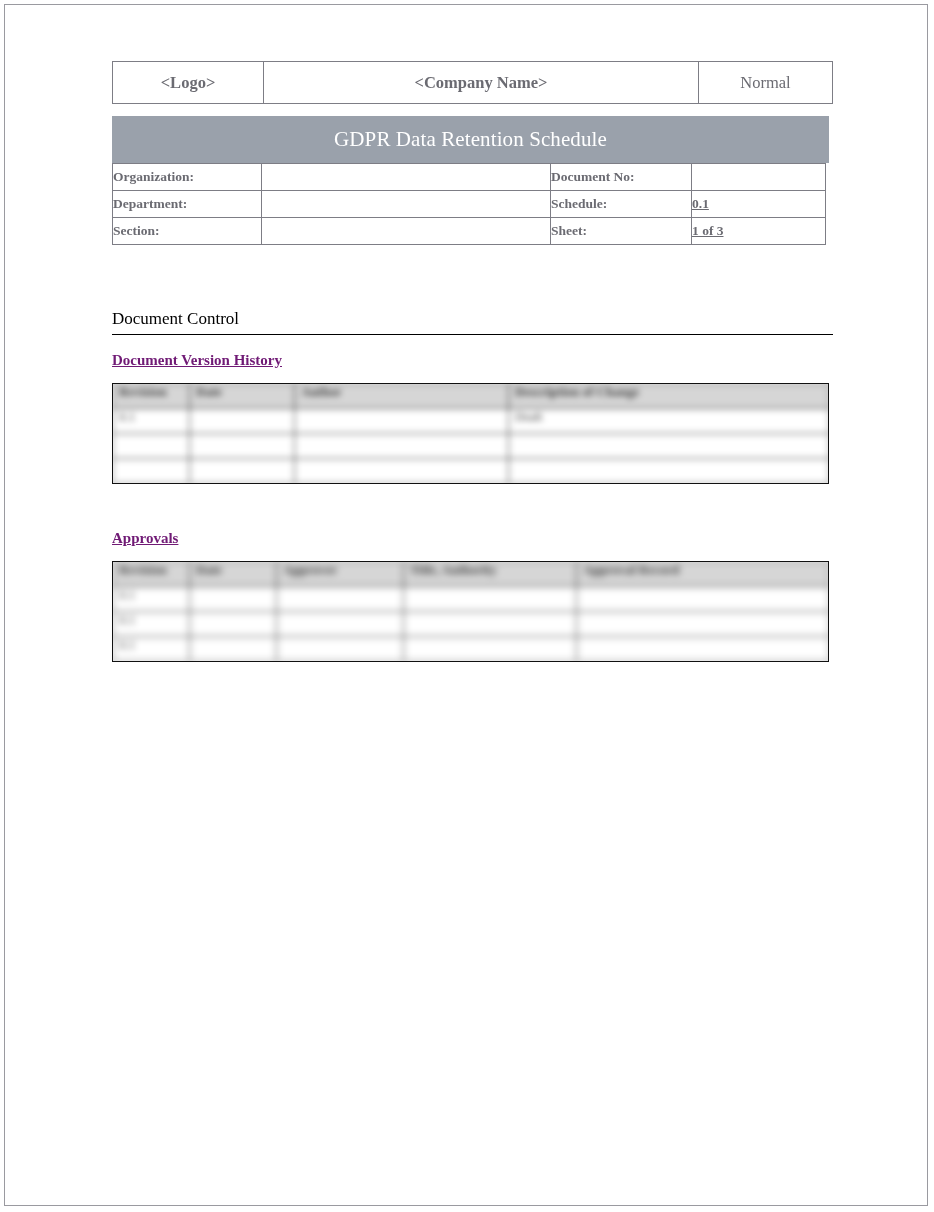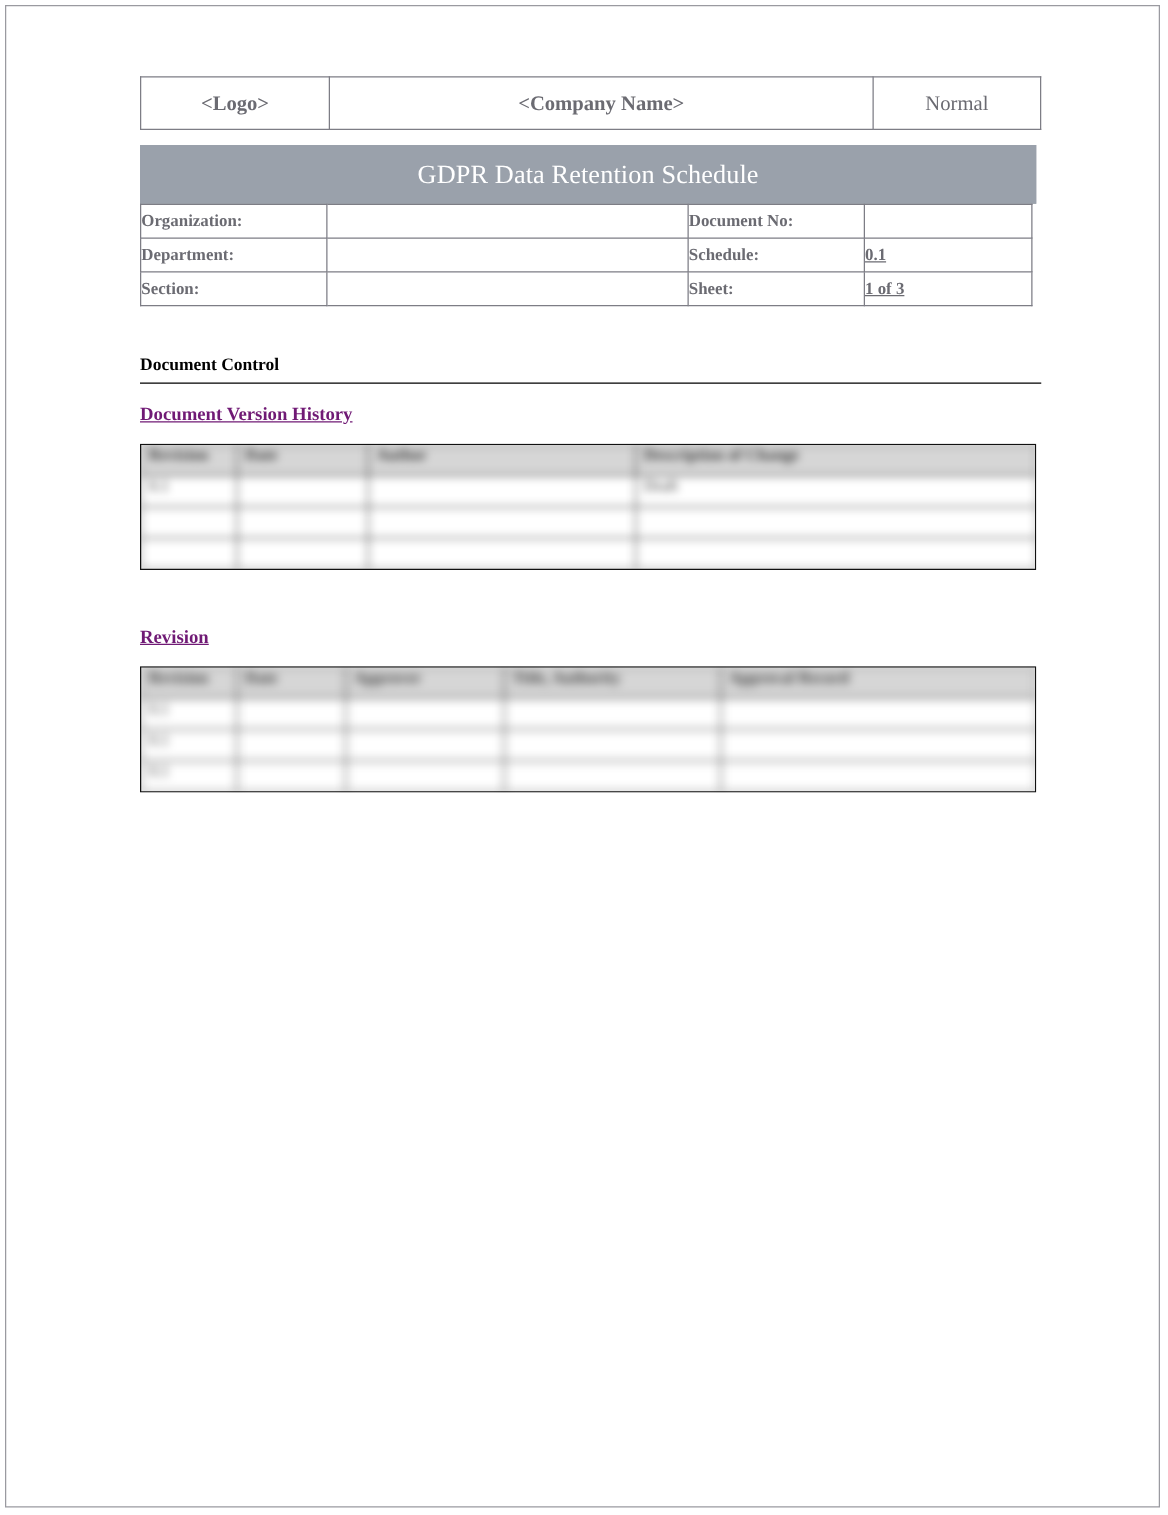--- a/index.html
+++ b/index.html
@@ -85,23 +85,23 @@
     padding: 0 6px;
     white-space: nowrap;
   }
   .m-label  { width: 148px; }
   .m-value  { width: 288px; }
   .m-label2 { width: 140px; }
   .m-value2 { width: 133px; text-decoration: underline; }
 
   
   .section-title {
-    margin-top: 40px;
-    font-size: 14px;
-    font-weight: bold;
+    margin-top: 64px;
+    font-size: 17px;
+    font-weight: normal;
     color: #000000;
     padding-bottom: 5px;
     border-bottom: 1.5px solid #000000;
     width: 721px;
   }
   .sub-title {
     margin-top: 17px;
     font-size: 15px;
     font-weight: bold;
     color: #701a75;
@@ -254,21 +254,21 @@
             <td></td>
             <td></td>
             <td></td>
             <td></td>
           </tr>
         </tbody>
       </table>
       <div class="frame"></div>
     </div>
 
-    <div class="sub-title spaced">Revision</div>
+    <div class="sub-title spaced">Approvals</div>
 
     <div class="blur-wrap blur-clip">
       <table class="grid blurred soft">
         <colgroup>
           <col style="width:77px">
             <col style="width:87px">
             <col style="width:127px">
             <col style="width:173px">
             <col style="width:253px">
         </colgroup>

